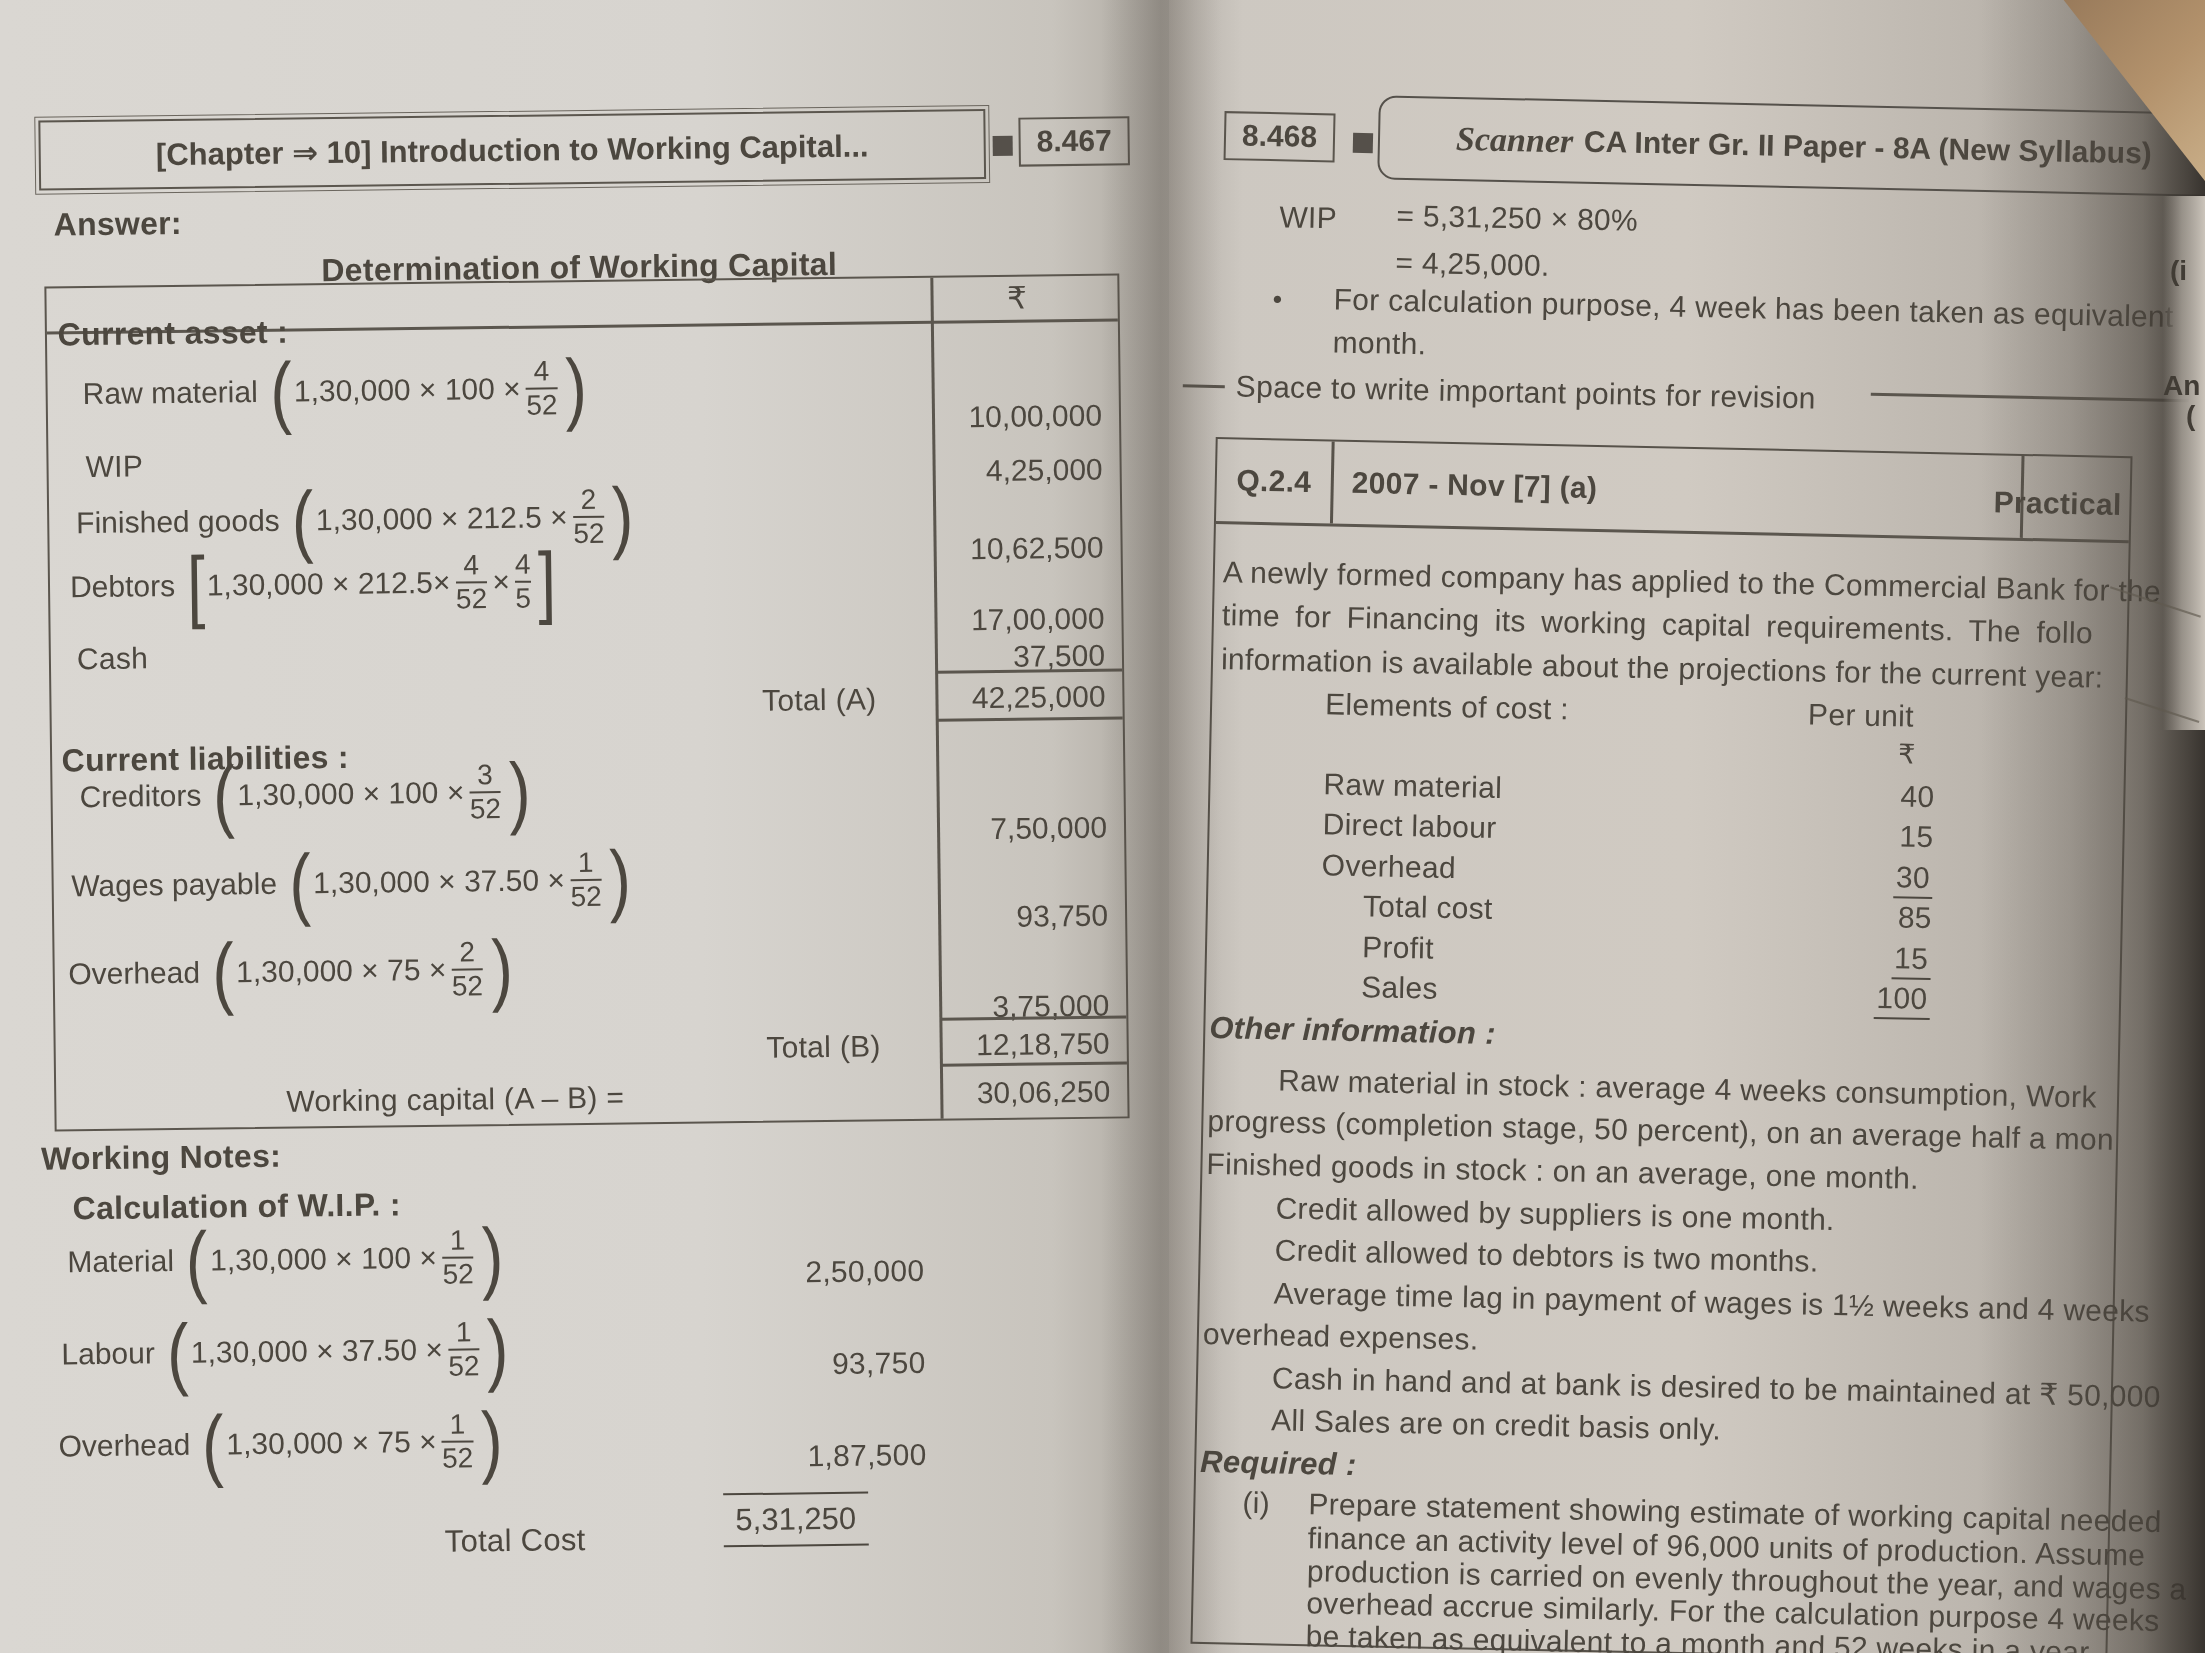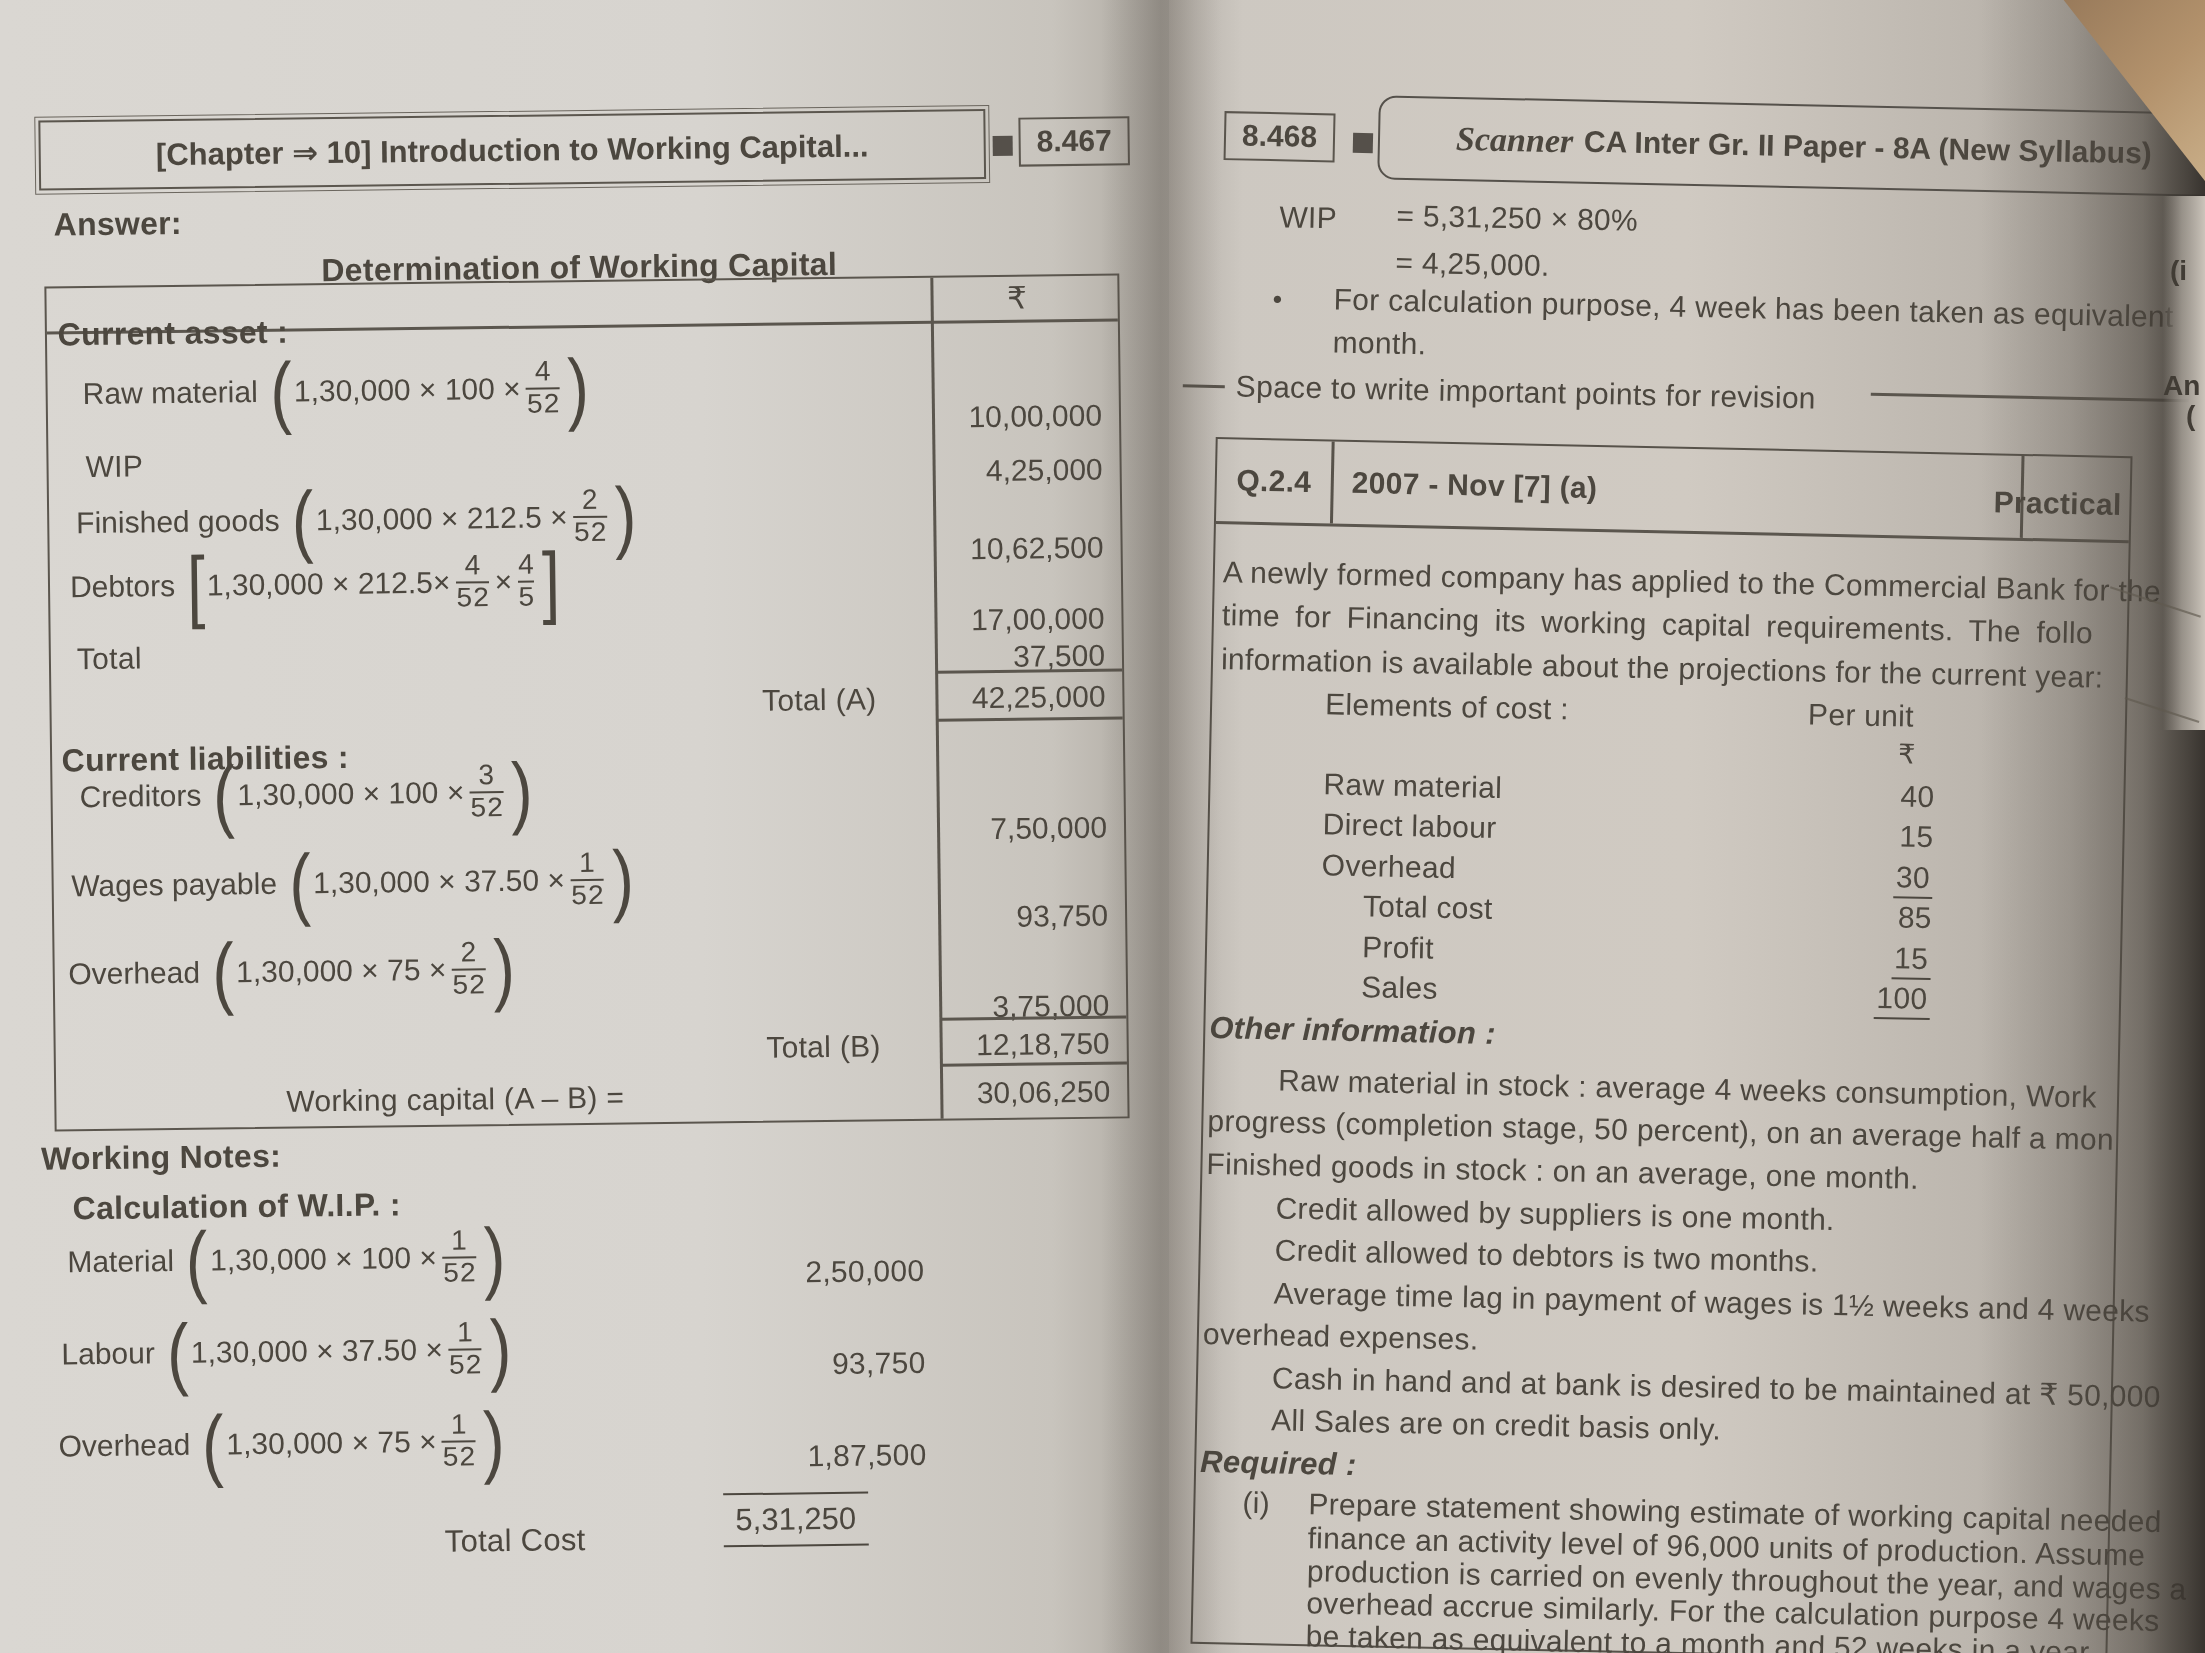--- a/index.html
+++ b/index.html
@@ -21,21 +21,21 @@
   .wtable{position:absolute;left:51px;top:280px;width:1071px;height:841px;border:2.7px solid #5b564e;}
   .vdiv{position:absolute;left:884px;top:0;bottom:0;width:2.7px;background:#5b564e;}
   .hline{position:absolute;height:2.7px;background:#5b564e;}
   .amt{position:absolute;left:889px;width:165px;text-align:right;font-size:30px;white-space:nowrap;}
   .ralign{text-align:right;}
   .frow{position:absolute;display:flex;align-items:center;white-space:nowrap;font-size:30px;}
   .flabel{margin-right:9.5px;}
   .paren{font-size:80px;font-weight:300;line-height:0;transform:scaleX(.8);color:#4c473f;}
   .frac{display:inline-block;text-align:center;line-height:1.1;margin:0 5.4px;vertical-align:middle;}
   .frac span{display:block;font-size:28px;}
-  .frac .den{border-top:2px solid #4c473f;padding-top:1.4px;font-family:Liberation Mono, monospace;}
+  .frac .den{border-top:2px solid #4c473f;padding-top:1.4px;}
   .scannerbox{position:absolute;border:2.7px solid #55514b;border-radius:17.6px;display:flex;align-items:center;
               justify-content:center;gap:10.8px;white-space:nowrap;}
   .brand{font-family:"Liberation Serif","DejaVu Serif",serif;font-style:italic;font-weight:bold;font-size:34px;}
   .brandrest{font-weight:bold;font-size:30px;}
   .qtable{position:absolute;left:39px;top:446px;width:913px;height:1203px;border:2.7px solid #57524a;}
   .uline{border-bottom:2.7px solid #4c473f;padding:0 2.7px 2.7px;}
   .tc-amt{position:absolute;border-top:2.7px solid #4c473f;border-bottom:2.7px solid #4c473f;padding:6.8px 12px;
           font-size:31px;white-space:nowrap;}
   .dash{position:absolute;height:2.7px;background:#5a554d;}
   .gutter{position:absolute;left:1101px;top:0;width:142px;height:1654px;z-index:5;
@@ -111,21 +111,21 @@
             </span>
           <span>×</span>
           <span class="frac">
               <span>4</span>
               <span class="den">5</span>
             </span>
           <span class="paren">]</span>
         </div>
         <div class="amt" style="top:326px;">17,00,000</div>
 
-        <div class="txt" style="left:26px;top:354px;">Total</div>
+        <div class="txt" style="left:26px;top:354px;">Cash</div>
         <div class="amt" style="top:363px;">37,500</div>
 
         <div class="hline" style="left:886px;right:0;top:393px;"></div>
         <div class="txt ralign" style="left:534px;top:404px;width:291px;">Total (A)</div>
         <div class="amt" style="top:404px;">42,25,000</div>
         <div class="hline" style="left:886px;right:0;top:441px;"></div>
 
         <div class="txt b" style="left:9.5px;top:454px;font-size:32px;">Current liabilities :</div>
 
         <div class="frow" style="left:27px;top:477px;">

